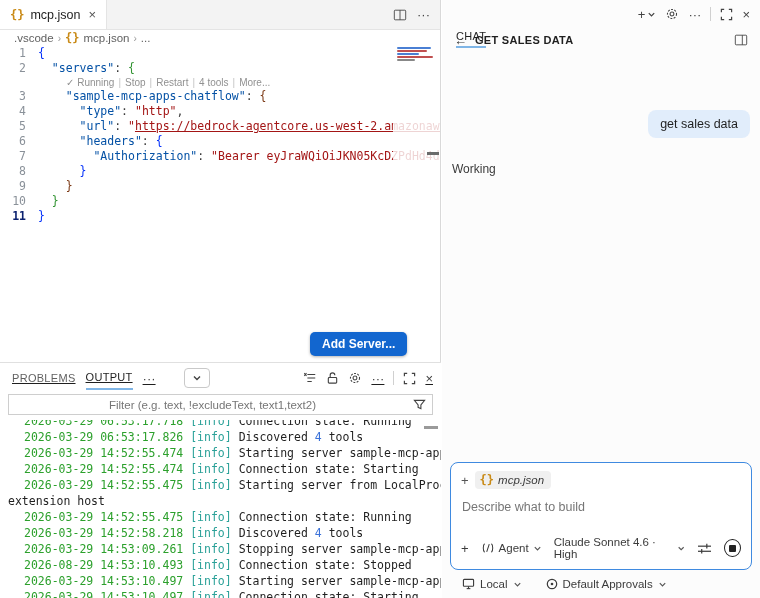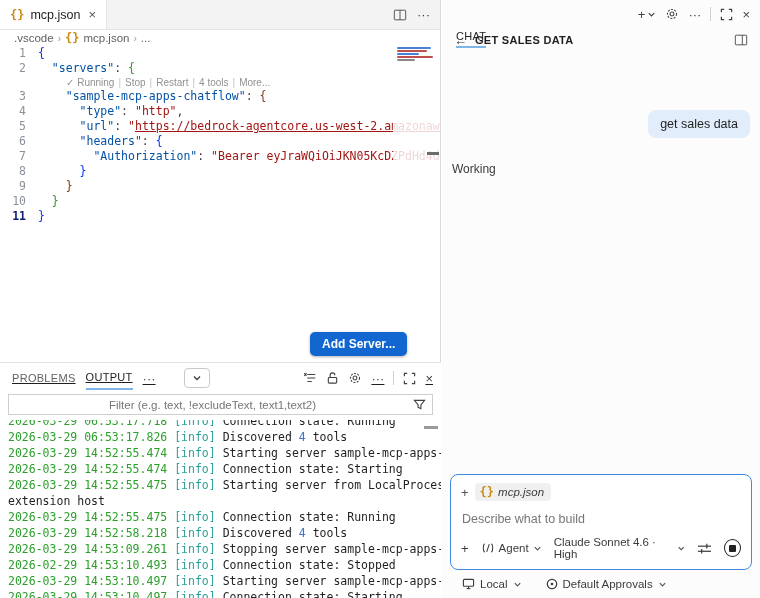--- a/index.html
+++ b/index.html
@@ -54,21 +54,21 @@
   .filter-row { padding:1px 8px 5px 8px; }
   .filter-box { position:relative; height:21px; border:1px solid #cecece; border-radius:0; background:#fff;
     display:flex; align-items:center; padding:0 24px 0 8px;justify-content:center; }
   .filter-box span { font-size:11.5px; color:#767676; white-space:nowrap; overflow:hidden; }
   .funnel { position:absolute; right:6px; top:3px; color:#424242; }
 
   .log { position:relative; height:178px; overflow:hidden; padding:0 0 0 8px;
     font-family:"DejaVu Sans Mono", monospace; font-size:11.5px; }
   .log-inner { margin-top:-7px; }
   .log-line { height:16px; line-height:16px; white-space:pre; }
-  .log-ts { color:#2ca02c; } .log-info { color:#2aa198; } .log-msg { color:#1f1f1f; } .log-num { color:#3b72d9; }
+  .log-ts { color:#2ca02c;margin-left:16px; } .log-info { color:#2aa198; } .log-msg { color:#1f1f1f; } .log-num { color:#3b72d9; }
   .log-dash { position:absolute; right:3px; top:6px; width:14px; height:3px; background:#9a9a9a; }
 
   
   .right { position:absolute; left:442px; top:0; width:318px; height:598px; background:#fcfcfc; display:flex; flex-direction:column; }
   .chat-titlebar { height:28px; display:flex; align-items:center; padding:0 10px 0 14px; background:#fcfcfc; }
   .chat-tab { font-size:11px; color:#1f1f1f; letter-spacing:.3px; padding:5px 0 4px; border-bottom:2px solid #7fb5e6;margin-top:44px; }
   .chat-title-actions { margin-left:auto; display:flex; align-items:center; gap:9px; color:#424242; }
   .plus-combo { display:flex; align-items:center; gap:2px; }
 
   .chat-subhead { height:24px; display:flex; align-items:center; gap:8px; padding:0 12px; }
@@ -81,21 +81,21 @@
     font-size:12.5px; padding:7px 12px; border-radius:8px; }
   .working { position:absolute; left:10px; top:110px; font-size:12px; color:#3b3b3b; }
 
   .chat-input-wrap { padding:6px 8px 4px 8px; }
   .chat-input { border:1px solid #3f8ae0; border-radius:8px; background:#fff; padding:8px 10px 9px 10px; }
   .attach-row { display:flex; align-items:center; gap:6px; }
   .attach-plus { color:#555; font-size:13px; cursor:pointer; }
   .attach-chip { display:flex; align-items:center; gap:4px; background:#f0f0f0; border-radius:4px;
     padding:2px 7px 2px 5px; font-size:11.5px; color:#3b3b3b; cursor:pointer; }
   .attach-chip em { font-style:italic; }
-  .input-placeholder { margin:11px 0 10px 1px; font-size:12.5px; color:#767676; }
+  .input-placeholder { margin:11px 0 22px 1px; font-size:12.5px; color:#767676; }
   .controls-row { display:flex; align-items:center; gap:12px; color:#3b3b3b; }
   .ctrl-plus { font-size:15px; color:#3b3b3b; cursor:pointer; }
   .mode-picker, .model-picker { display:flex; align-items:center; gap:4px; font-size:11.5px; cursor:pointer; color:#3b3b3b; }
   .stop-btn { margin-left:auto; width:18px; height:18px; border:1.6px solid #222; border-radius:50%;
     display:flex; align-items:center; justify-content:center; cursor:pointer; }
   .stop-btn i { display:block; width:7px; height:7px; background:#222; border-radius:1px; }
 
   .chat-footer { height:24px; display:flex; align-items:center; gap:18px; padding:0 12px 4px 14px; font-size:11.5px; color:#3b3b3b; background:#fcfcfc; }
   .footer-item { display:flex; align-items:center; gap:5px; cursor:pointer;margin-left:6px; }
 
@@ -225,21 +225,21 @@
         <div class="log-inner" id="log-lines">
             <div class="log-line"><span class="log-ts">2026-03-29 06:53:17.718 </span><span class="log-info">[info] </span><span class="log-msg">Connection state: Running</span></div>
             <div class="log-line"><span class="log-ts">2026-03-29 06:53:17.826 </span><span class="log-info">[info] </span><span class="log-msg">Discovered </span><span class="log-num">4</span><span class="log-msg"> tools</span></div>
             <div class="log-line"><span class="log-ts">2026-03-29 14:52:55.474 </span><span class="log-info">[info] </span><span class="log-msg">Starting server sample-mcp-apps-chatflow</span></div>
             <div class="log-line"><span class="log-ts">2026-03-29 14:52:55.474 </span><span class="log-info">[info] </span><span class="log-msg">Connection state: Starting</span></div>
             <div class="log-line"><span class="log-ts">2026-03-29 14:52:55.475 </span><span class="log-info">[info] </span><span class="log-msg">Starting server from LocalProcess</span></div>
             <div class="log-line"><span class="log-msg">extension host</span></div>
             <div class="log-line"><span class="log-ts">2026-03-29 14:52:55.475 </span><span class="log-info">[info] </span><span class="log-msg">Connection state: Running</span></div>
             <div class="log-line"><span class="log-ts">2026-03-29 14:52:58.218 </span><span class="log-info">[info] </span><span class="log-msg">Discovered </span><span class="log-num">4</span><span class="log-msg"> tools</span></div>
             <div class="log-line"><span class="log-ts">2026-03-29 14:53:09.261 </span><span class="log-info">[info] </span><span class="log-msg">Stopping server sample-mcp-apps-chatflow</span></div>
-            <div class="log-line"><span class="log-ts">2026-02-29 14:53:10.493 </span><span class="log-info">[info] </span><span class="log-msg">Connection state: Stopped</span></div>
+            <div class="log-line"><span class="log-ts">2026-08-29 14:53:10.493 </span><span class="log-info">[info] </span><span class="log-msg">Connection state: Stopped</span></div>
             <div class="log-line"><span class="log-ts">2026-03-29 14:53:10.497 </span><span class="log-info">[info] </span><span class="log-msg">Starting server sample-mcp-apps-chatflow</span></div>
             <div class="log-line"><span class="log-ts">2026-03-29 14:53:10.497 </span><span class="log-info">[info] </span><span class="log-msg">Connection state: Starting</span></div>
           </div>
         <div class="log-dash"></div>
       </div>
     </div>
   </div>
 
   <div class="right">
 

